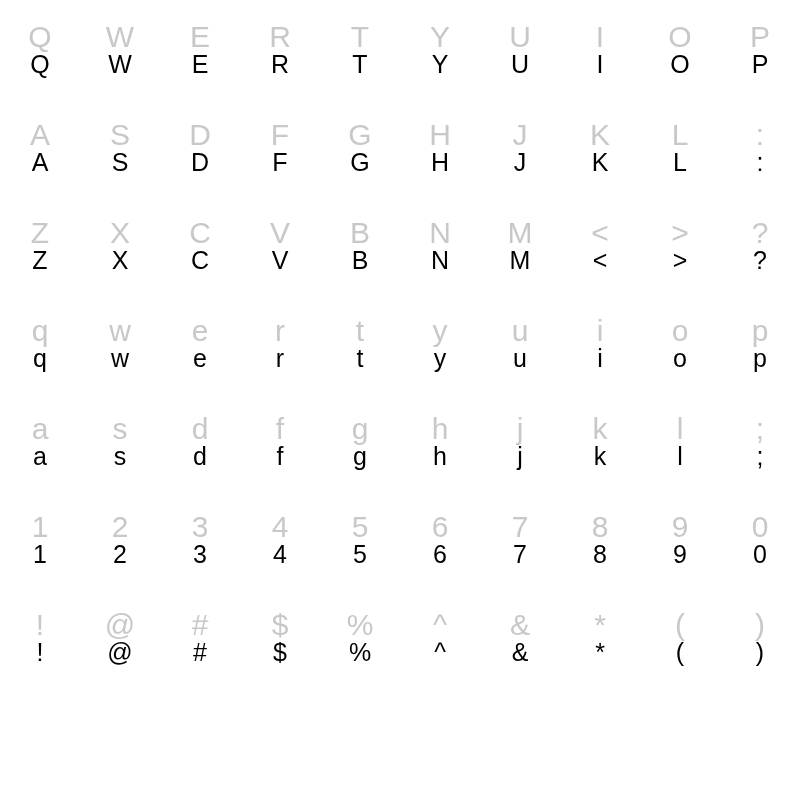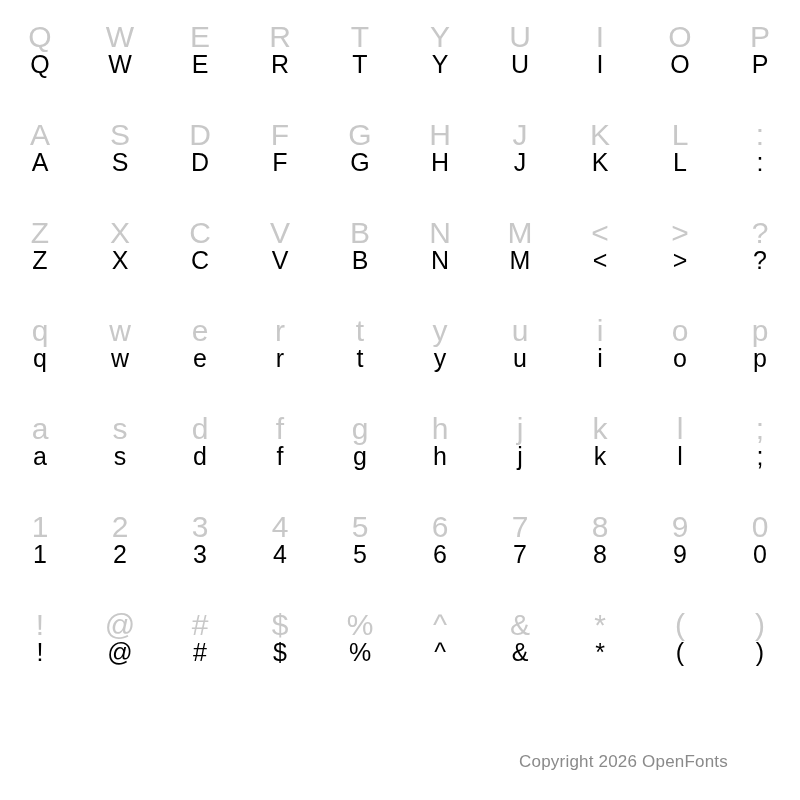--- a/index.html
+++ b/index.html
@@ -236,14 +236,13 @@
         <div class="cell">#</div>
         <div class="cell">$</div>
         <div class="cell">%</div>
         <div class="cell">^</div>
         <div class="cell">&amp;</div>
         <div class="cell">*</div>
         <div class="cell">(</div>
         <div class="cell">)</div>
       </div>
     </div>
-  <div class="footer">Copyright 2026 OpenFonts</div>
 </div>
 
 </body></html>

